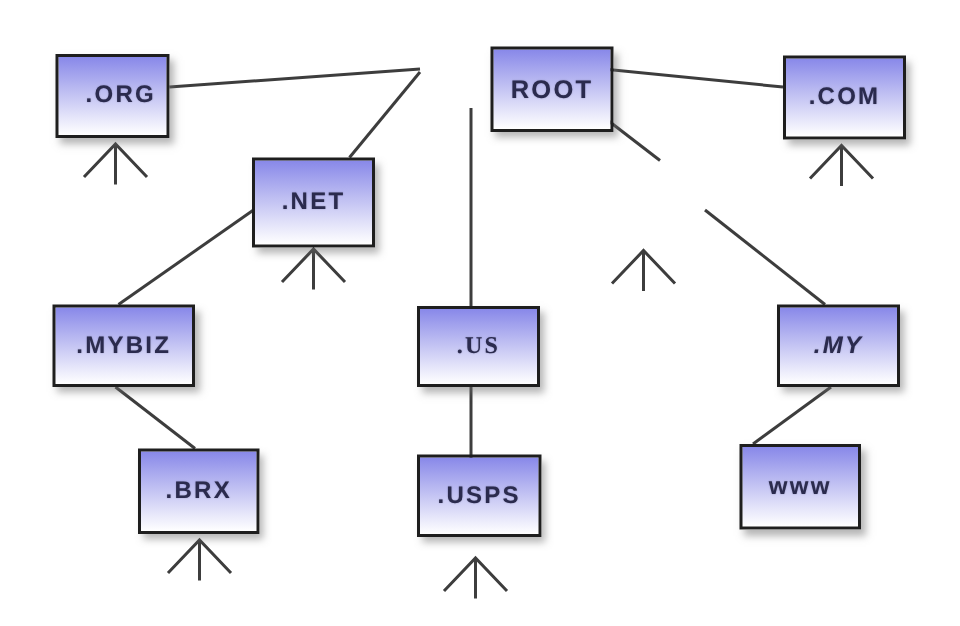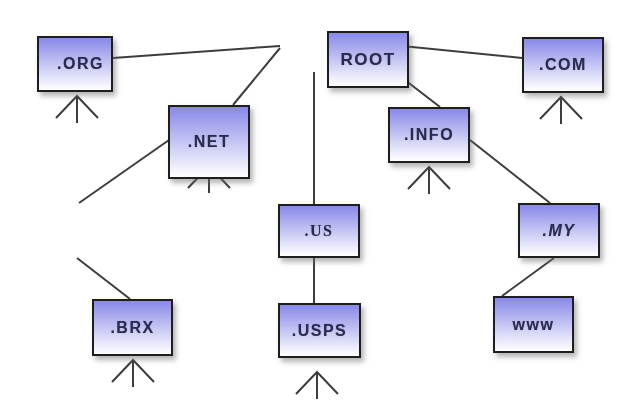--- a/index.html
+++ b/index.html
@@ -39,21 +39,21 @@
     font-weight:bold;
     font-size:16px;
     letter-spacing:1.5px;
     white-space:nowrap;
     text-shadow:0 0 1px rgba(43,43,78,0.4);
   }
   #n-root .node-label{font-size:17px;}
   #n-root {left:280px;top:31px;width:82px;height:57px;margin-left:47px;}
   #n-org  {left:37px; top:36px; width:76px;height:56px;padding-left:11px;}
   #n-com  {left:522px;top:37px; width:82px;height:56px;}
-  #n-net  {left:168px;top:105px;width:82px;height:74px;}
+  #n-net  {left:168px;top:105px;width:82px;height:60px;}
   #n-info {left:388px;top:107px;width:82px;height:56px;}
   #n-mybiz{left:35px; top:203px;width:95px;height:55px;}
   #n-us   {left:278px;top:204px;width:82px;height:54px;font-family:Liberation Serif, serif;}
   #n-my   {left:518px;top:203px;width:82px;height:55px;font-style:italic;}
   #n-brx  {left:92px; top:299px;width:81px;height:57px;}
   #n-usps {left:278px;top:303px;width:83px;height:55px;}
   #n-www  {left:457px;top:296px;width:81px;height:57px;margin-left:36px;}
 </style>
 </head>
 <body>
@@ -86,22 +86,22 @@
   </div>
   <div class="node" id="n-org">
     <span class="node-label">.ORG</span>
   </div>
   <div class="node" id="n-com">
     <span class="node-label">.COM</span>
   </div>
   <div class="node" id="n-net">
     <span class="node-label">.NET</span>
   </div>
-  <div class="node" id="n-info">
-    <span class="node-label">.INFO</span>
+  <div class="node" id="n-mybiz">
+    <span class="node-label">.MYBIZ</span>
   </div>
   <div class="node" id="n-us">
     <span class="node-label">.US</span>
   </div>
   <div class="node" id="n-my">
     <span class="node-label">.MY</span>
   </div>
   <div class="node" id="n-brx">
     <span class="node-label">.BRX</span>
   </div>

